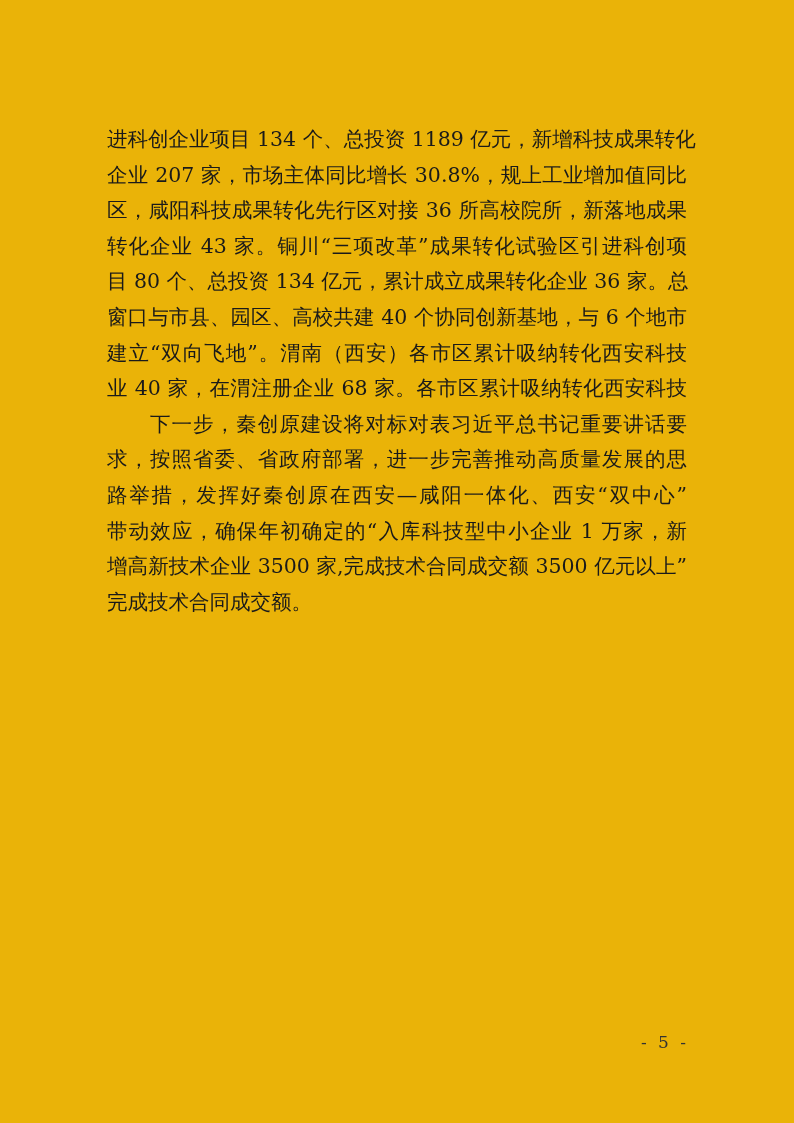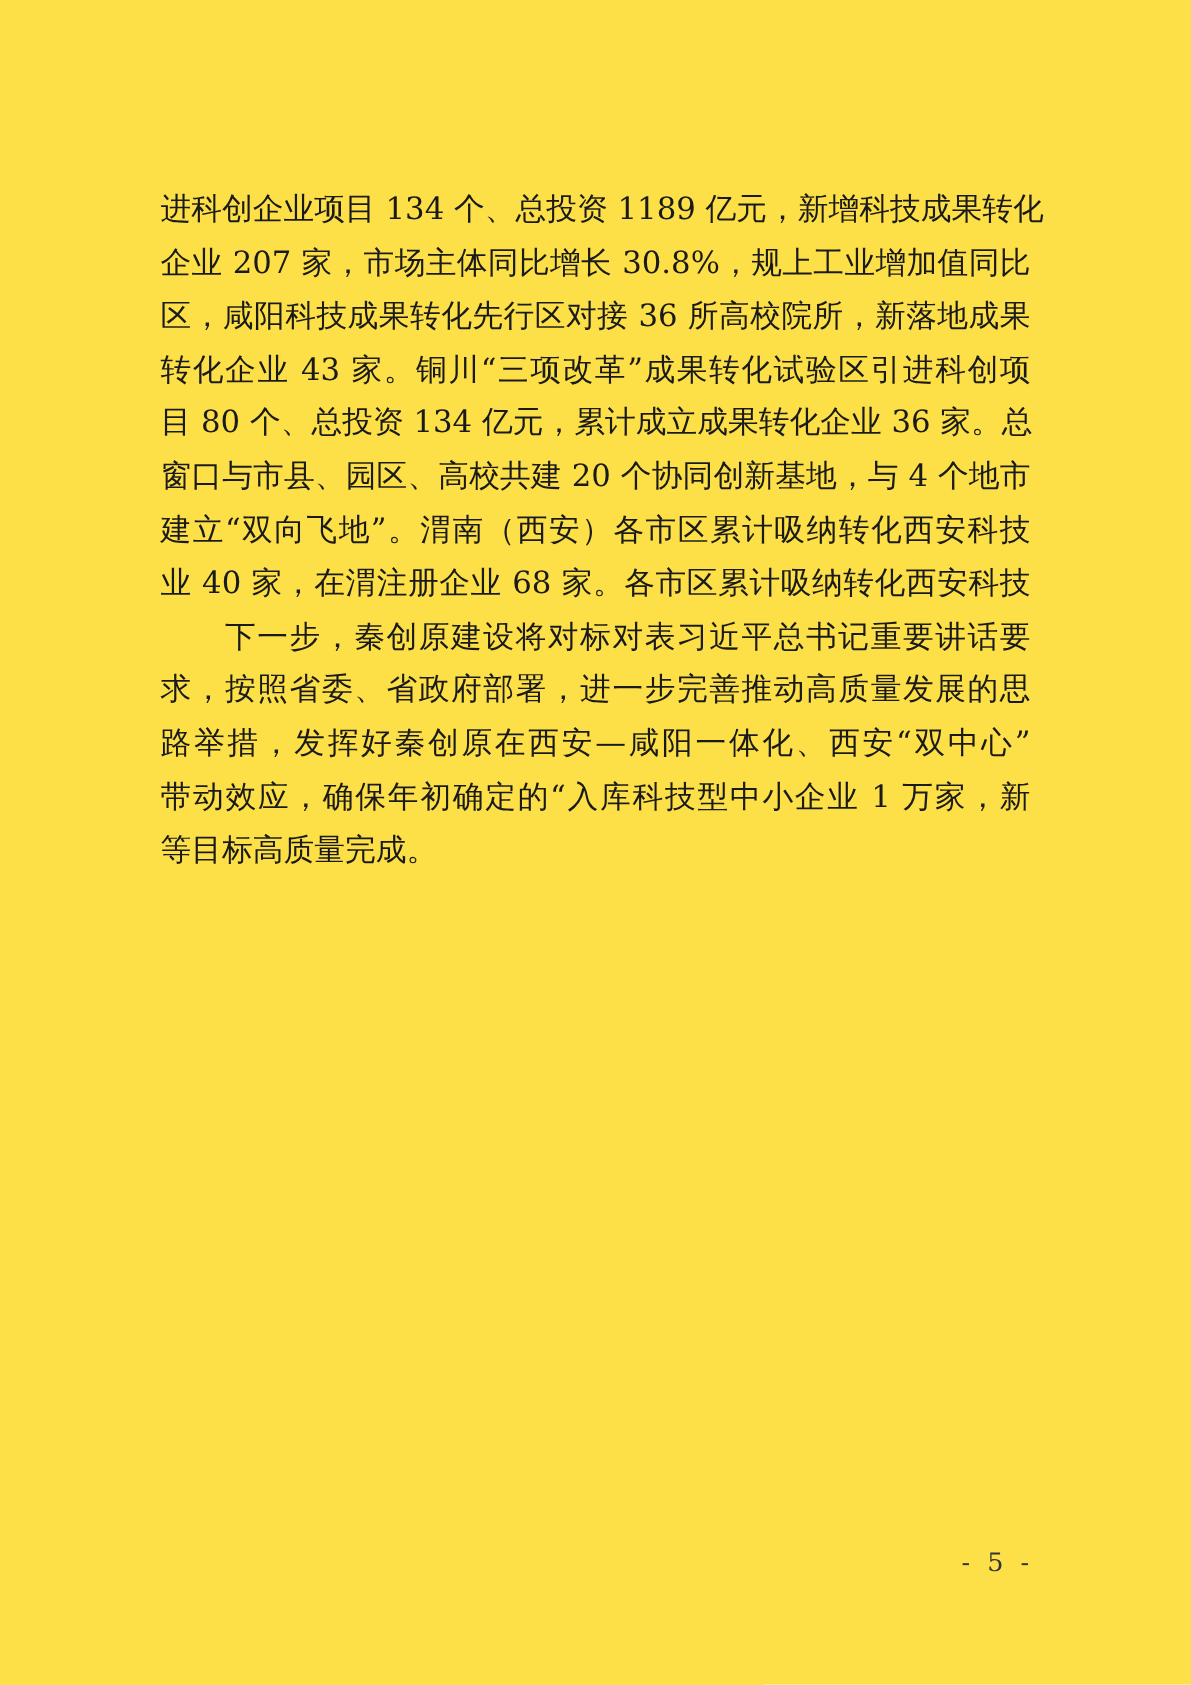--- a/index.html
+++ b/index.html
@@ -13,21 +13,21 @@
       position: relative;
       overflow: hidden;
       font-family: "DejaVu Serif", "Liberation Serif", serif;
       color: #1a1a1a;
     }
     .page {
       position: absolute;
       left: 0; top: 0;
       width: 794px;
       height: 1123px;
-      background: #fde047;
+      background: #eab308;
     }
     .body-text {
       position: absolute;
       left: 107px;
       top: 122px;
       width: 580px;
     }
     .line {
       display: block;
       height: 35.6px;
@@ -57,25 +57,26 @@
 <body>
 
 <div class="page">
   <div class="body-text">
 
     <span class="line">进科创企业项目 134 个、总投资 1189 亿元，新增科技成果转化</span>
     <span class="line">企业 207 家，市场主体同比增长 30.8%，规上工业增加值同比</span>
     <span class="line">区，咸阳科技成果转化先行区对接 36 所高校院所，新落地成果</span>
     <span class="line">转化企业 43 家。铜川“三项改革”成果转化试验区引进科创项</span>
     <span class="line">目 80 个、总投资 134 亿元，累计成立成果转化企业 36 家。总</span>
-    <span class="line">窗口与市县、园区、高校共建 20 个协同创新基地，与 4 个地市</span>
+    <span class="line">窗口与市县、园区、高校共建 40 个协同创新基地，与 6 个地市</span>
     <span class="line">建立“双向飞地”。渭南（西安）各市区累计吸纳转化西安科技</span>
     <span class="line">业 40 家，在渭注册企业 68 家。各市区累计吸纳转化西安科技</span>
 
     <span class="line">　　下一步，秦创原建设将对标对表习近平总书记重要讲话要</span>
     <span class="line">求，按照省委、省政府部署，进一步完善推动高质量发展的思</span>
     <span class="line">路举措，发挥好秦创原在西安—咸阳一体化、西安“双中心”</span>
     <span class="line">带动效应，确保年初确定的“入库科技型中小企业 1 万家，新</span>
-    <span class="line last">等目标高质量完成。</span>
+    <span class="line">增高新技术企业 3500 家,完成技术合同成交额 3500 亿元以上”</span>
+    <span class="line last">完成技术合同成交额。</span>
   </div>
 
   <div class="page-number">- 5 -</div>
 </div>
 
 </body></html>

